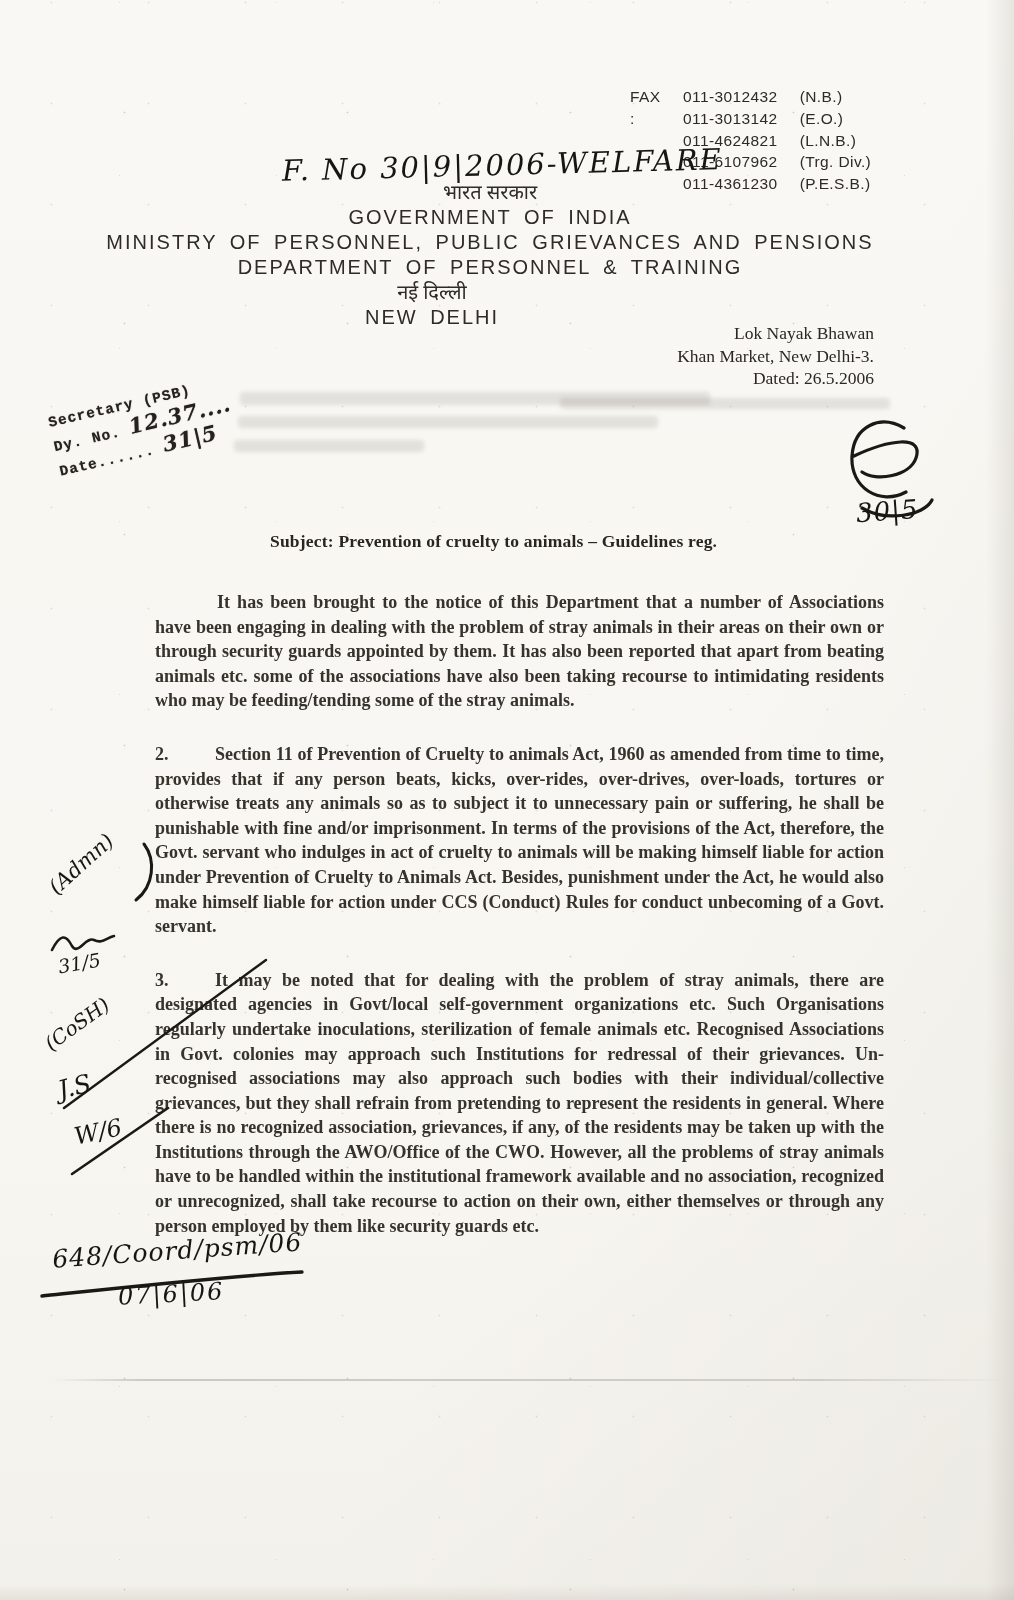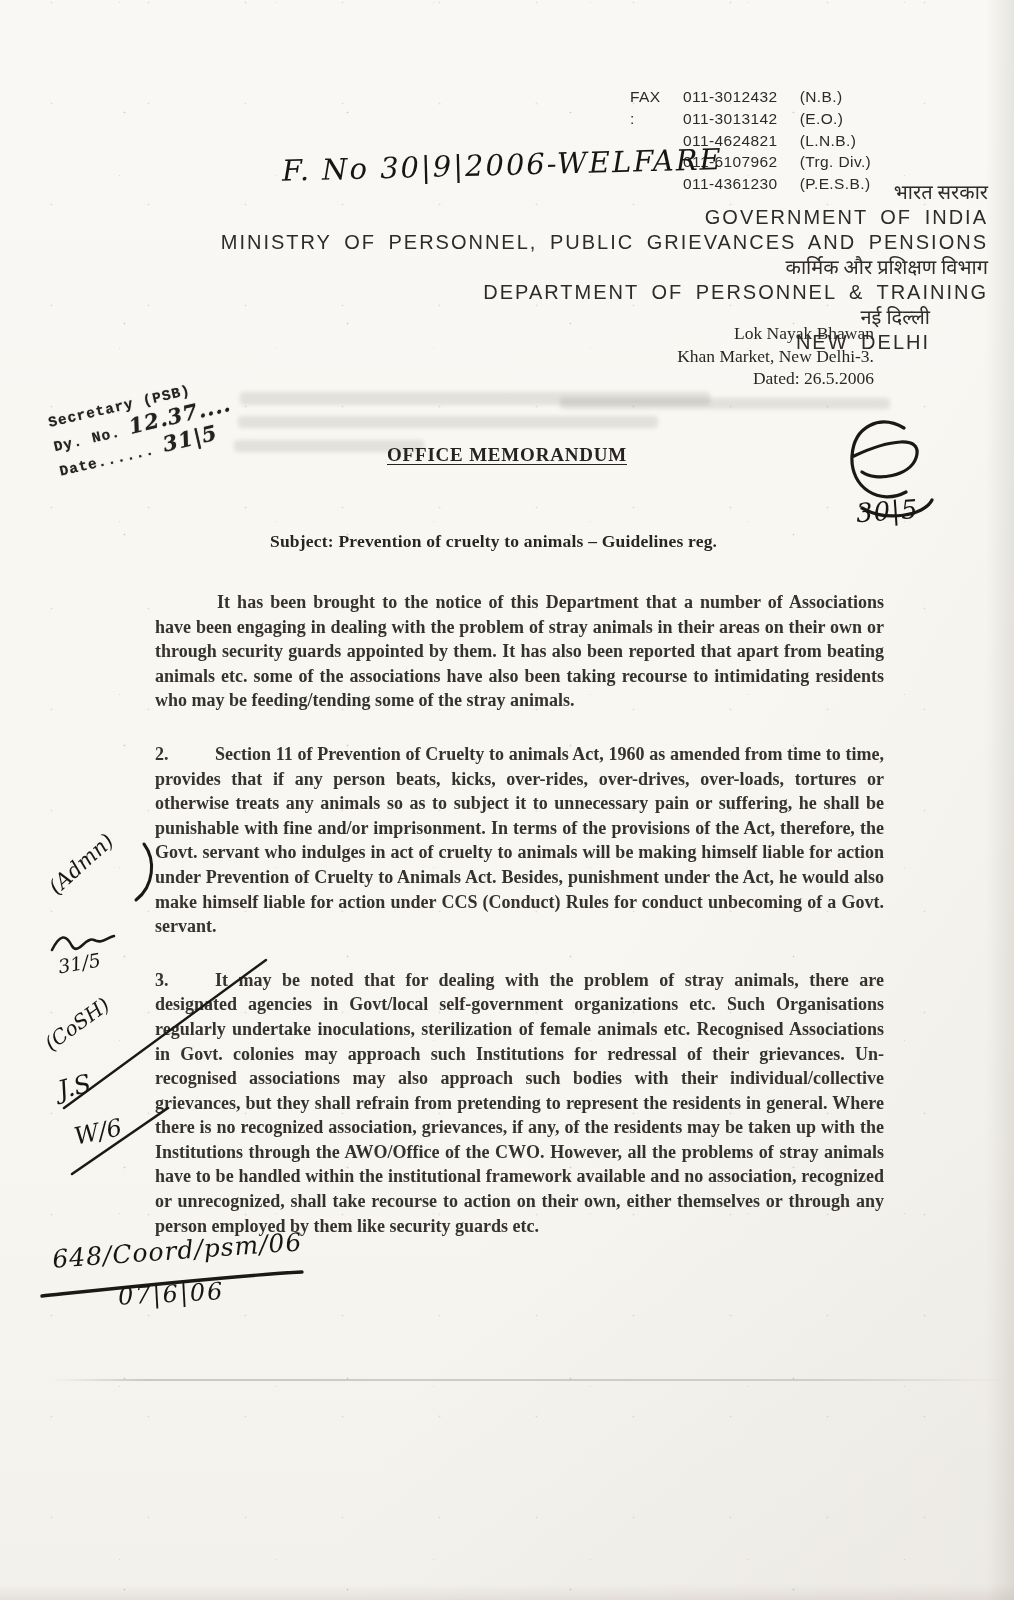--- a/index.html
+++ b/index.html
@@ -34,21 +34,21 @@
   .fax-rows{position:absolute;left:53px;top:0;}
   .fax-row{display:flex;gap:22px;line-height:21.8px;white-space:nowrap;}
   .fax-label{position:absolute;left:0;top:0;line-height:21.8px;}
 
   
   .hand{font-family:"DejaVu Serif",serif;font-style:italic;color:#181613;}
   .file-no{left:282px;top:148px;font-size:29px;letter-spacing:2px;
            transform:rotate(-1.5deg);white-space:nowrap;}
 
   
-  .hdr{left:0;top:180px;width:980px;text-align:right;line-height:25px;margin-left:8px;}
+  .hdr{left:0;top:180px;width:980px;text-align:center;line-height:25px;}
   .hdr div{margin:0 auto;}
   .hdr-hi{font-size:20px;color:#2e2b28;}
   .hdr-en{font-family:"Liberation Sans",sans-serif;font-size:20px;
           letter-spacing:2px;word-spacing:5px;color:#2e2b28;}
   .hdr .shift{transform:translateX(-58px);}
 
   
   .addr{right:140px;top:322px;text-align:right;font-size:17.5px;line-height:22.5px;color:#2b2824;}
 
   
@@ -131,21 +131,20 @@
       </div>
     </div>
   </div>
 
   <div class="abs hand file-no">F. No 30|9|2006-WELFARE</div>
 
   <div class="abs hdr">
     <div class="hdr-hi">भारत सरकार</div>
     <div class="hdr-en">GOVERNMENT OF INDIA</div>
     <div class="hdr-en">MINISTRY OF PERSONNEL, PUBLIC GRIEVANCES AND PENSIONS</div>
-    <div class="hdr-hi">कार्मिक और प्रशिक्षण विभाग</div>
     <div class="hdr-en">DEPARTMENT OF PERSONNEL &amp; TRAINING</div>
     <div class="hdr-hi shift">नई दिल्ली</div>
     <div class="hdr-en shift">NEW DELHI</div>
   </div>
 
   <div class="abs addr">
     <div>Lok Nayak Bhawan</div>
     <div>Khan Market, New Delhi-3.</div>
     <div>Dated: 26.5.2006</div>
   </div>
@@ -160,23 +159,20 @@
       <span>Date......</span>
       <span class="hv">31|5</span>
     </div>
   </div>
 
   <div class="smudge" style="left:240px;top:392px;width:470px;height:13px;"></div>
   <div class="smudge" style="left:238px;top:416px;width:420px;height:12px;"></div>
   <div class="smudge" style="left:234px;top:440px;width:190px;height:12px;"></div>
   <div class="smudge" style="left:560px;top:398px;width:330px;height:11px;"></div>
 
-  <div class="abs memo-title">
-    <span>OFFICE MEMORANDUM</span>
-  </div>
 
   <div class="abs pmark">
     <svg class="ink" width="150" height="130">
       <path d="M76,16 C52,2 26,14 24,44 C22,76 52,94 78,80 M26,44 C60,28 96,22 88,46 C82,64 48,70 34,60 M34,96 C58,110 96,104 104,88" stroke-width="3.2"></path>
     </svg>
     <span class="hand pmark-text">30|5</span>
   </div>
 
   <div class="abs subject">Subject: Prevention of cruelty to animals – Guidelines reg.</div>
 

